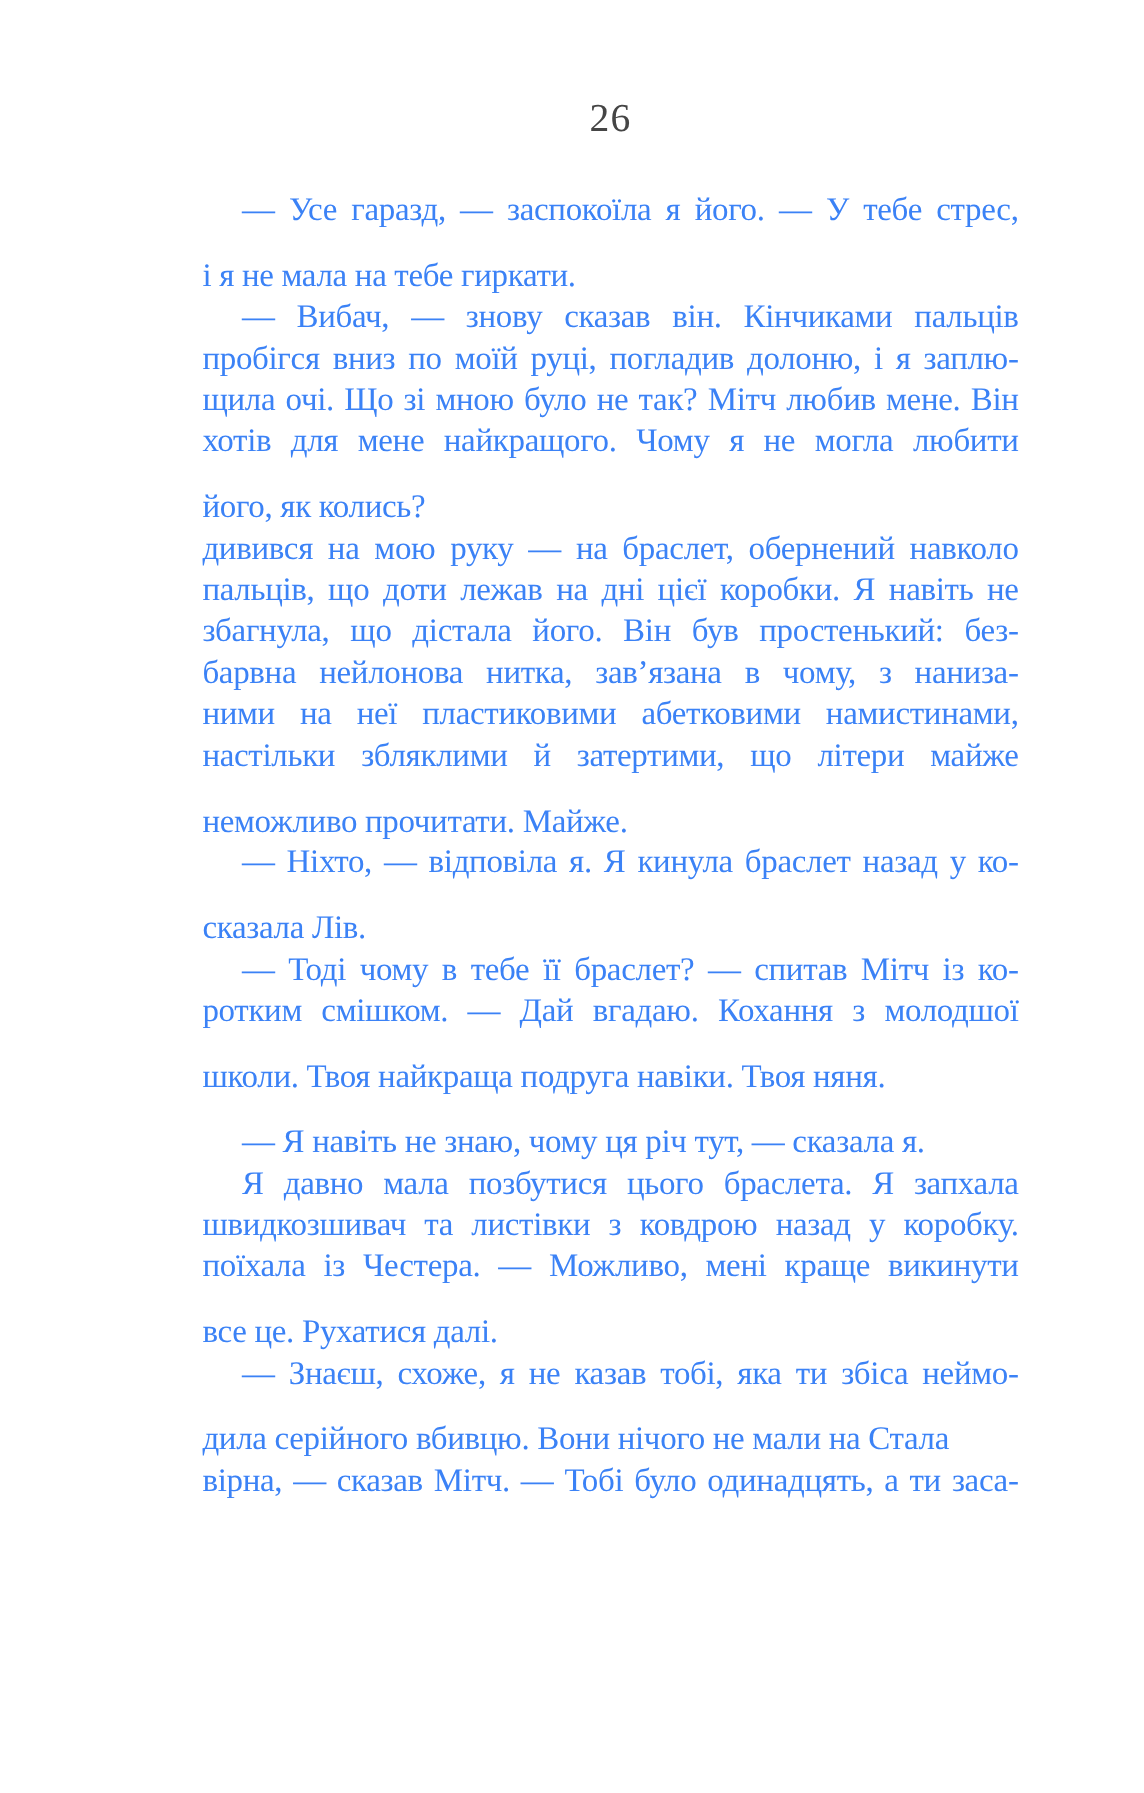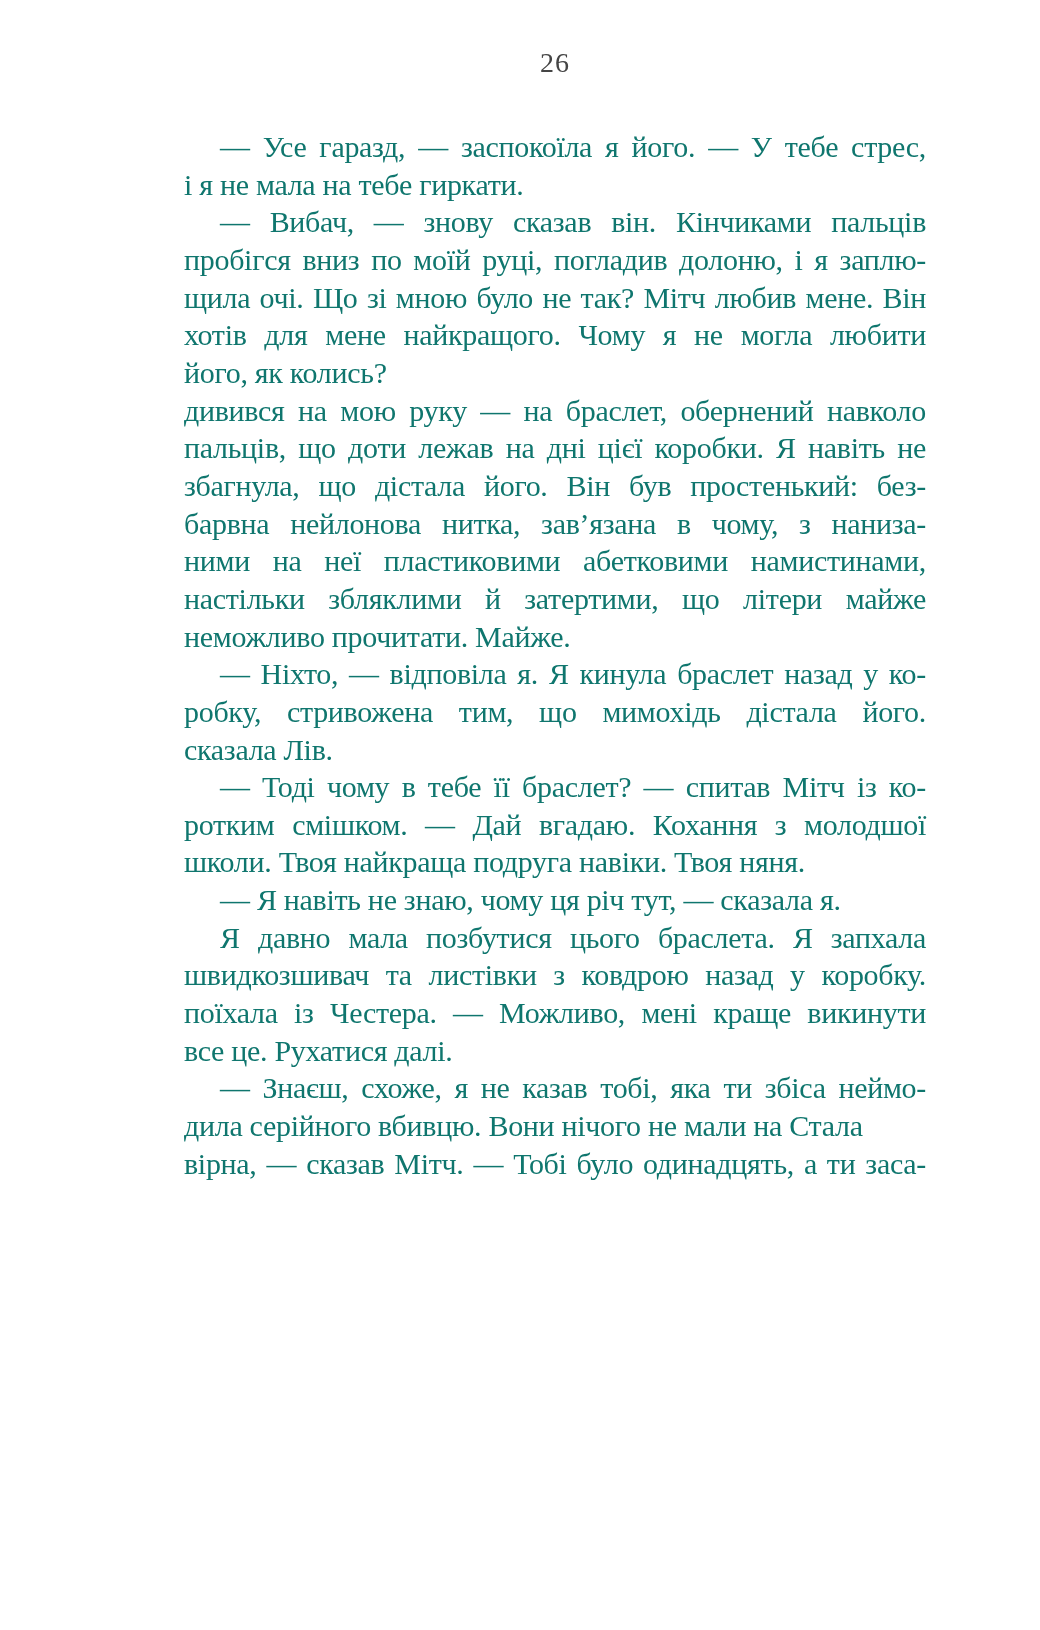--- a/index.html
+++ b/index.html
@@ -16,44 +16,45 @@
     color: #202020;
   }
   .book-page {
     position: absolute;
     left: 184px;
     top: 0;
     width: 742px;
     height: 1630px;
   }
   .page-number {
-    padding-top: 48px;
+    padding-top: 92px;
     text-align: center;
-    font-size: 28px;
+    font-size: 36px;
     line-height: 30px;
     color: #454545;
     letter-spacing: 1px;
   }
   .text-block {
     margin-top: 50px;
     font-size: 30px;
     line-height: 37.66px;
     letter-spacing: -0.3px;
-    color: #0f766e;
+    color: #3b82f6;
   }
   .para {
     margin: 0;
     padding: 0;
   }
   .line {
     text-align: justify;
     text-align-last: justify;
   }
   .line.last {
     text-align-last: left;
+    margin-top: 22px;
   }
   .line.first {
     text-indent: 36px;
   }
 </style>
 </head>
 <body>
 
 <div class="book-page">
   <div class="page-number">26</div>
@@ -73,21 +74,20 @@
         <div class="line">дивився на мою руку — на браслет, обернений навколо</div>
         <div class="line">пальців, що доти лежав на дні цієї коробки. Я навіть не</div>
         <div class="line">збагнула, що дістала його. Він був простенький: без-</div>
         <div class="line">барвна нейлонова нитка, зав’язана в чому, з наниза-</div>
         <div class="line">ними на неї пластиковими абетковими намистинами,</div>
         <div class="line">настільки збляклими й затертими, що літери майже</div>
         <div class="line last">неможливо прочитати. Майже.</div>
       </div>
       <div class="para">
         <div class="line first">— Ніхто, — відповіла я. Я кинула браслет назад у ко-</div>
-        <div class="line">робку, стривожена тим, що мимохідь дістала його.</div>
         <div class="line last">сказала Лів.</div>
       </div>
       <div class="para">
         <div class="line first">— Тоді чому в тебе її браслет? — спитав Мітч із ко-</div>
         <div class="line">ротким смішком. — Дай вгадаю. Кохання з молодшої</div>
         <div class="line last">школи. Твоя найкраща подруга навіки. Твоя няня.</div>
       </div>
       <div class="para">
         <div class="line first last">— Я навіть не знаю, чому ця річ тут, — сказала я.</div>
       </div>

